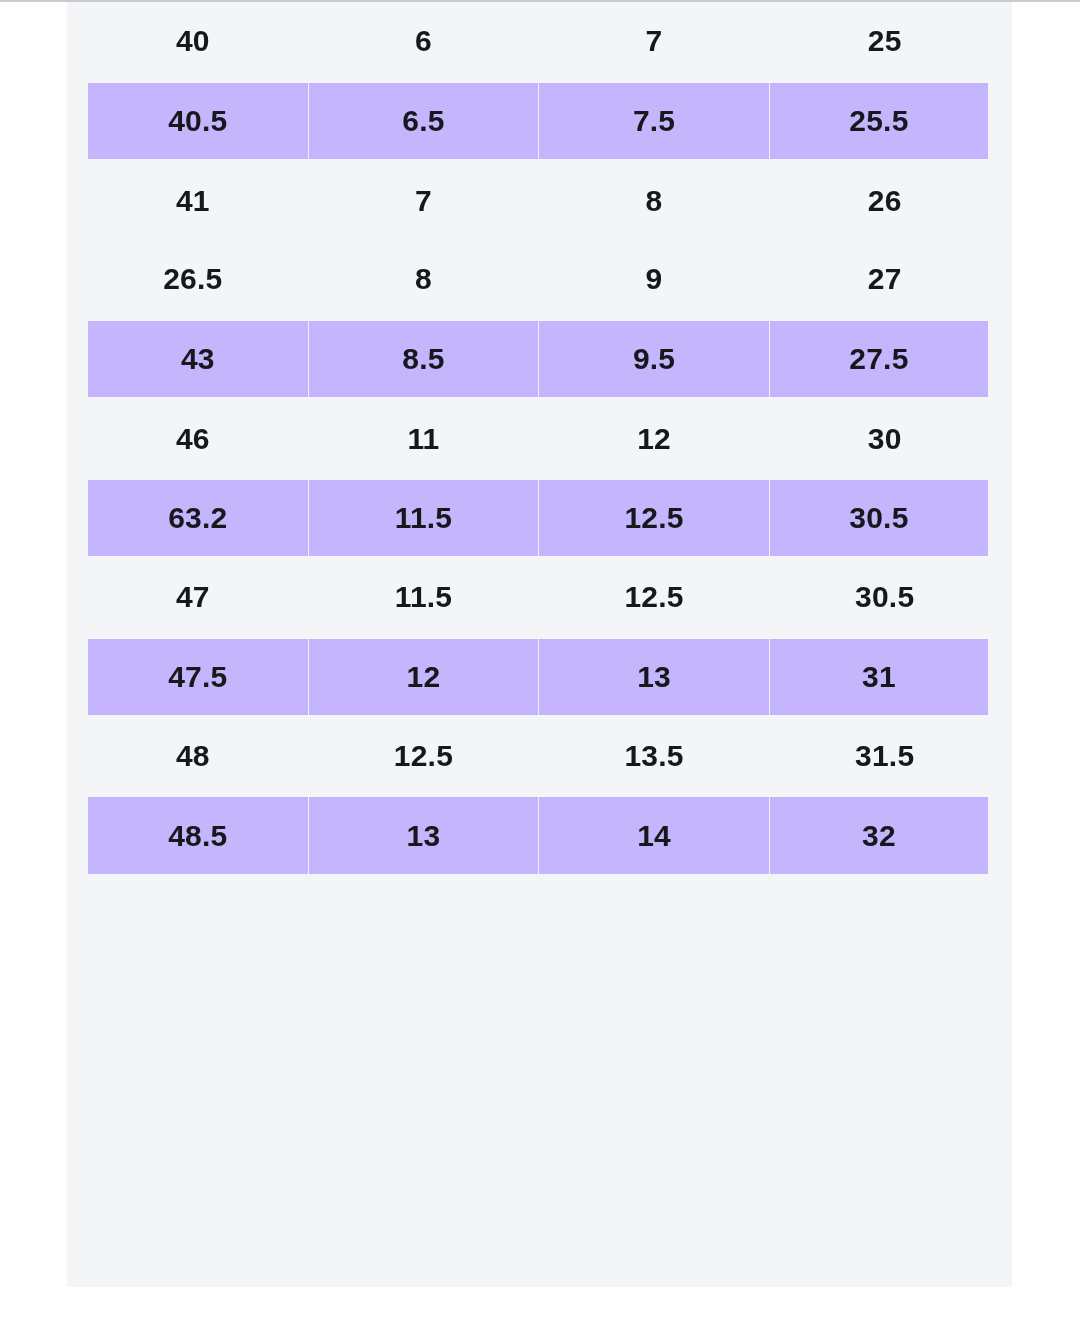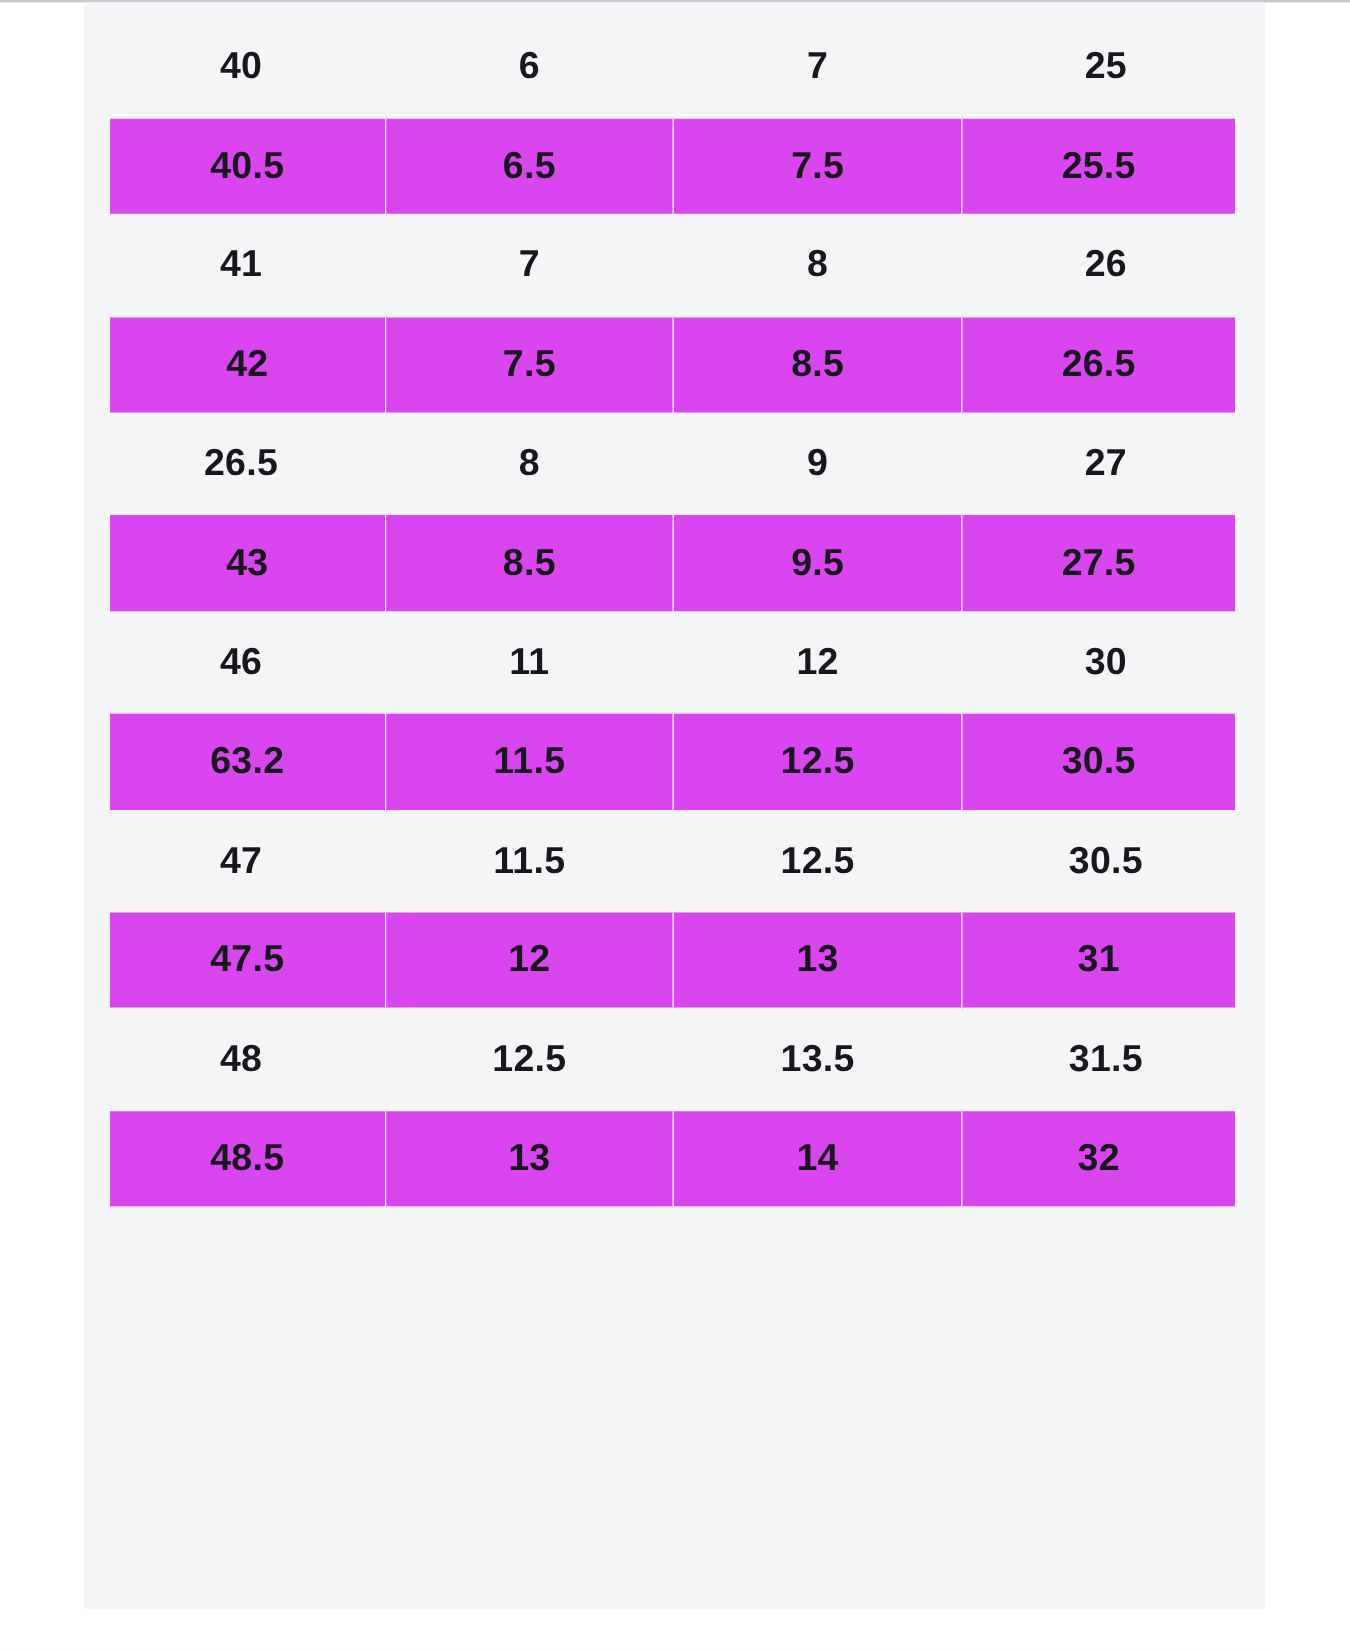--- a/index.html
+++ b/index.html
@@ -33,21 +33,21 @@
     top: 2px;
     width: 945px;
     height: 1285px;
     background: #f4f5f7;
     box-sizing: border-box;
   }
 
   .size-table {
     position: absolute;
     left: 0;
-    top: 12px;
+    top: 0;
     width: 945px;
     border-collapse: collapse;
     table-layout: fixed;
   }
 
   .size-table tr {
     height: 79.4px;
   }
 
   .size-table td {
@@ -62,21 +62,21 @@
     box-sizing: border-box;
   }
 
   
   .size-table tr.row-shade td {
     background: transparent;
   }
 
   
   .size-table tr.row-plain td {
-    background: #d946ef;
+    background: #c4b5fd;
     border-top: 3px solid #f4f5f7;
     border-bottom: 3px solid #f4f5f7;
     border-right: 1px solid #f1f2f4;
   }
   .size-table tr.row-plain td:last-child {
     border-right: none;
   }
   
   .size-table tr.row-plain td:first-child {
     border-left: 21px solid #f4f5f7;
@@ -103,26 +103,20 @@
           <td>40.5</td>
           <td>6.5</td>
           <td>7.5</td>
           <td>25.5</td>
         </tr>
         <tr class="row-shade">
           <td>41</td>
           <td>7</td>
           <td>8</td>
           <td>26</td>
-        </tr>
-        <tr class="row-plain">
-          <td>42</td>
-          <td>7.5</td>
-          <td>8.5</td>
-          <td>26.5</td>
         </tr>
         <tr class="row-shade">
           <td>26.5</td>
           <td>8</td>
           <td>9</td>
           <td>27</td>
         </tr>
         <tr class="row-plain">
           <td>43</td>
           <td>8.5</td>

